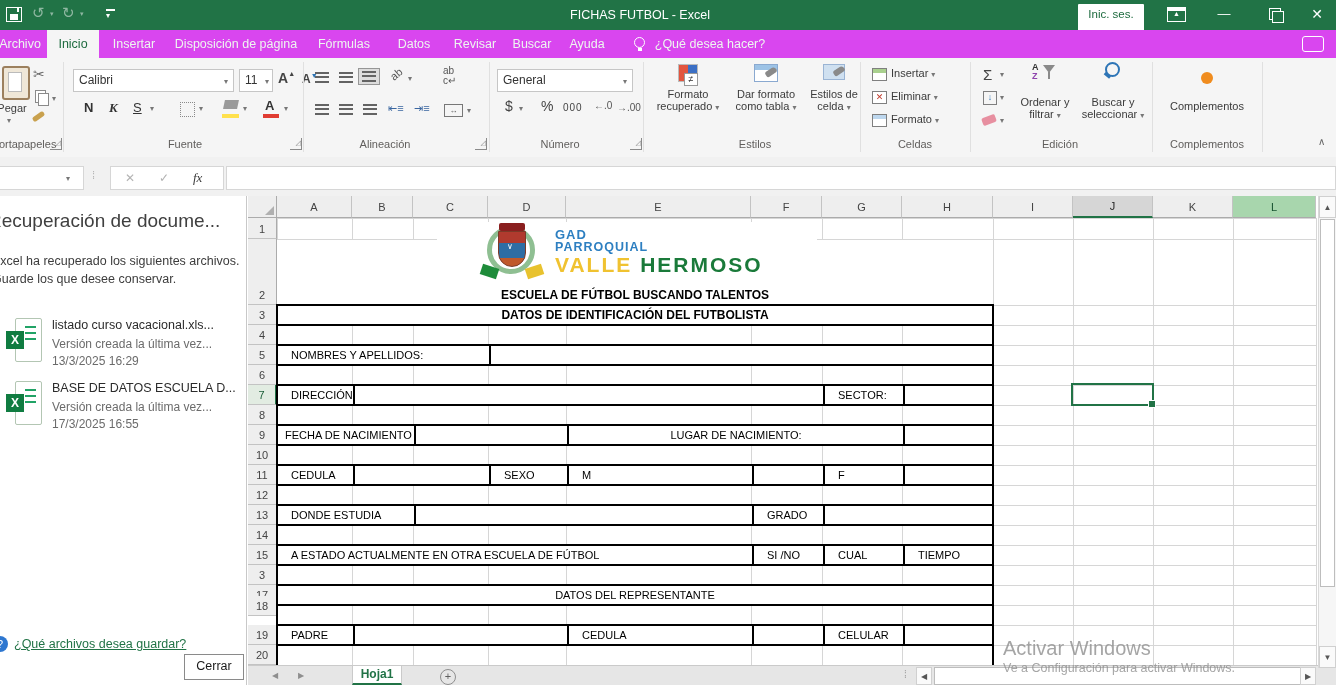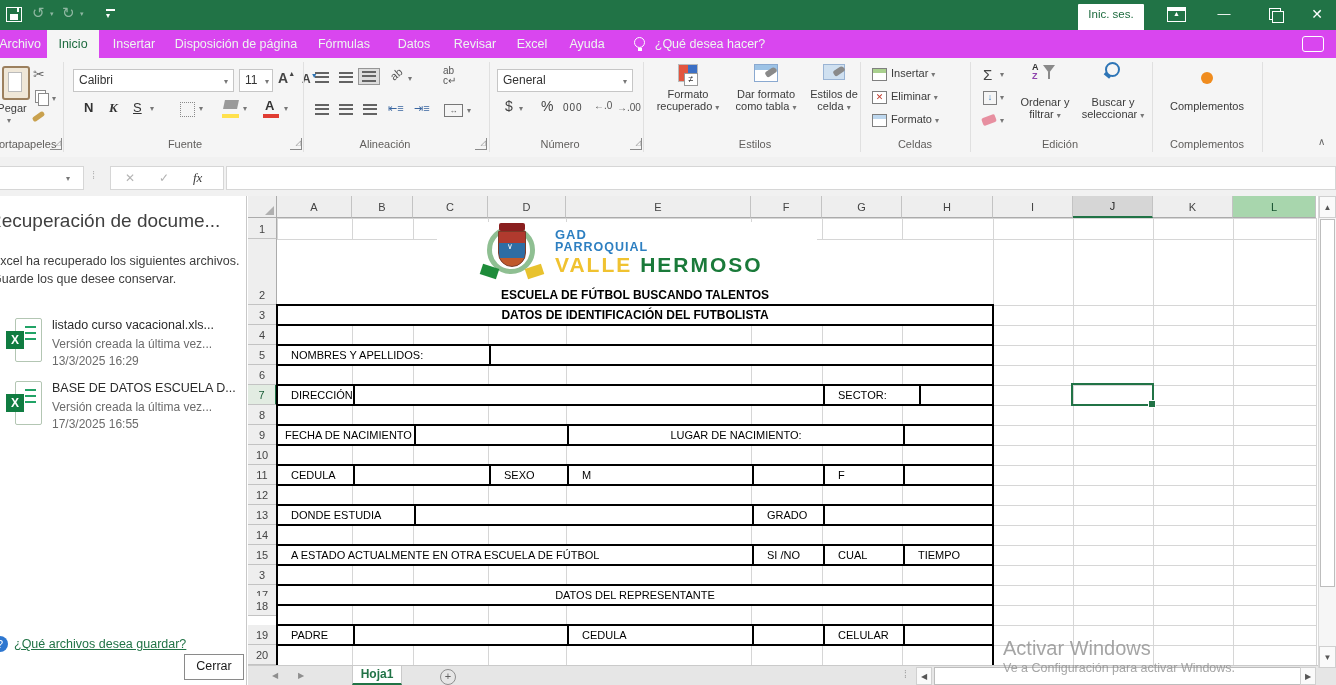--- a/index.html
+++ b/index.html
@@ -56,20 +56,21 @@
   <div class="a" style="left:6px;top:7px;width:14px;height:13px;border:1.5px solid #fff">
     <div class="a" style="left:3px;top:6px;width:8px;height:6px;background:#fff"></div>
     <div class="a" style="left:4px;top:0;width:6px;height:4px;background:#217346;border-right:2px solid #fff"></div>
   </div>
   <span class="tx" style="left:32px;top:4px;font-size:15px;color:#8fb7a1">↺</span>
   <span class="tx" style="left:50px;top:10px;font-size:7px;color:#8fb7a1">▾</span>
   <span class="tx" style="left:62px;top:4px;font-size:15px;color:#8fb7a1">↻</span>
   <span class="tx" style="left:80px;top:10px;font-size:7px;color:#8fb7a1">▾</span>
   <div class="a" style="left:106px;top:9px;width:9px;height:2px;background:#fff"></div>
   <span class="tx" style="left:106px;top:11px;font-size:8px;color:#fff">▾</span>
+  <div class="tx" style="left:500px;top:0;width:280px;height:30px;line-height:30px;text-align:center;font-size:12.5px;color:#fff">FICHAS FUTBOL  -  Excel</div>
   <div class="a" style="left:1078px;top:4px;width:66px;height:36px;background:#fff;border-radius:1px;text-align:center;line-height:20px;font-size:11.5px;color:#1e6b3f">Inic. ses.</div>
   <div class="a" style="left:1167px;top:7px;width:17px;height:13px;border:1px solid #fff">
     <div class="a" style="left:0;top:0;width:17px;height:3px;background:#fff"></div>
     <span class="tx" style="left:5px;top:2px;font-size:7px;color:#fff">▲</span>
   </div>
   <div class="a winbtn" style="left:1206px;top:0;width:36px;height:30px;line-height:28px;font-size:13px">—</div>
   <div class="a" style="left:1256px;top:0;width:36px;height:30px">
     <div class="a" style="left:13px;top:8px;width:10px;height:10px;border:1px solid #fff;background:#217346"></div>
     <div class="a" style="left:16px;top:11px;width:10px;height:10px;border:1px solid #fff;background:#217346"></div>
   </div>
@@ -77,21 +78,21 @@
 </div>
 
 <div class="a tabrow">
   <div class="rtab" style="left:-8px;width:56px">Archivo</div>
   <div class="rtab active" style="left:47px;width:52px">Inicio</div>
   <div class="rtab" style="left:103px;width:62px">Insertar</div>
   <div class="rtab" style="left:170px;width:132px">Disposición de página</div>
   <div class="rtab" style="left:308px;width:72px">Fórmulas</div>
   <div class="rtab" style="left:388px;width:52px">Datos</div>
   <div class="rtab" style="left:446px;width:58px">Revisar</div>
-  <div class="rtab" style="left:510px;width:44px">Excel</div>
+  <div class="rtab" style="left:510px;width:44px">Buscar</div>
   <div class="rtab" style="left:562px;width:50px">Ayuda</div>
   <div class="a" style="left:634px;top:7px;width:9px;height:9px;border:1.5px solid #fff;border-radius:50%"></div>
   <div class="a" style="left:638px;top:18px;width:4px;height:3px;background:#fff"></div>
   <div class="rtab" style="left:652px;width:116px">¿Qué desea hacer?</div>
   <div class="a" style="left:1302px;top:6px;width:20px;height:14px;border:1.5px solid #fff;border-radius:3px"></div>
 </div>
 
 <div class="a ribbon">
 
   <div class="a" style="left:2px;top:8px;width:24px;height:30px;border:2px solid #9c805e;border-radius:3px;background:#efe7d8">
@@ -375,21 +376,21 @@
 <div class="frow" style="top:304px">
   <div class="fseg c b" style="flex:1">DATOS DE IDENTIFICACIÓN DEL FUTBOLISTA</div>
 </div>
 <div class="frow" style="top:344px">
   <div class="fseg" style="width:211px">NOMBRES Y APELLIDOS:</div>
   <div class="fseg" style="flex:1"></div>
 </div>
 <div class="frow" style="top:384px">
   <div class="fseg" style="width:75px">DIRECCIÓN</div>
   <div class="fseg" style="width:470px"></div>
-  <div class="fseg" style="width:96px">SECTOR:</div>
+  <div class="fseg" style="width:80px">SECTOR:</div>
   <div class="fseg" style="flex:1"></div>
 </div>
 <div class="frow" style="top:424px">
   <div class="fseg" style="width:136px">
       <span style="margin-left:-6px">FECHA DE NACIMIENTO</span>
     </div>
   <div class="fseg" style="width:153px"></div>
   <div class="fseg c" style="width:336px">LUGAR DE NACIMIENTO:</div>
   <div class="fseg" style="flex:1"></div>
 </div>

